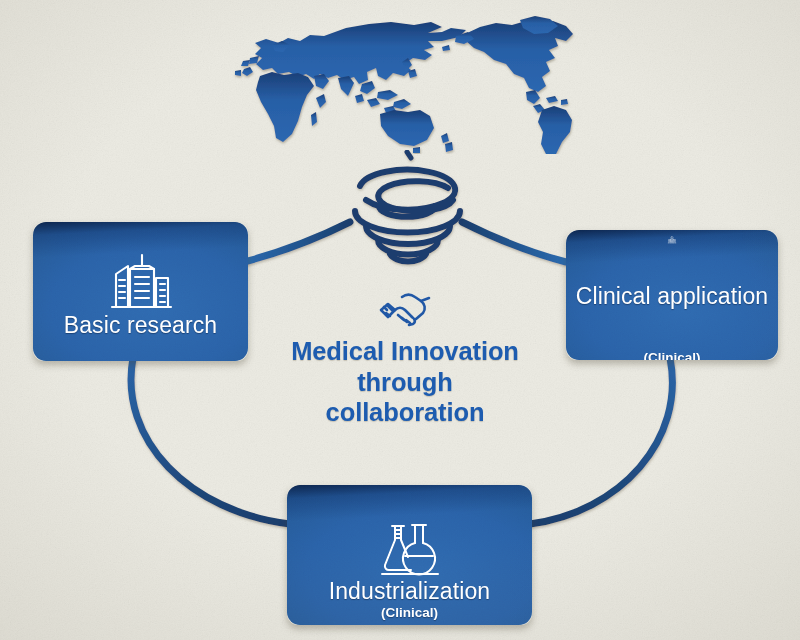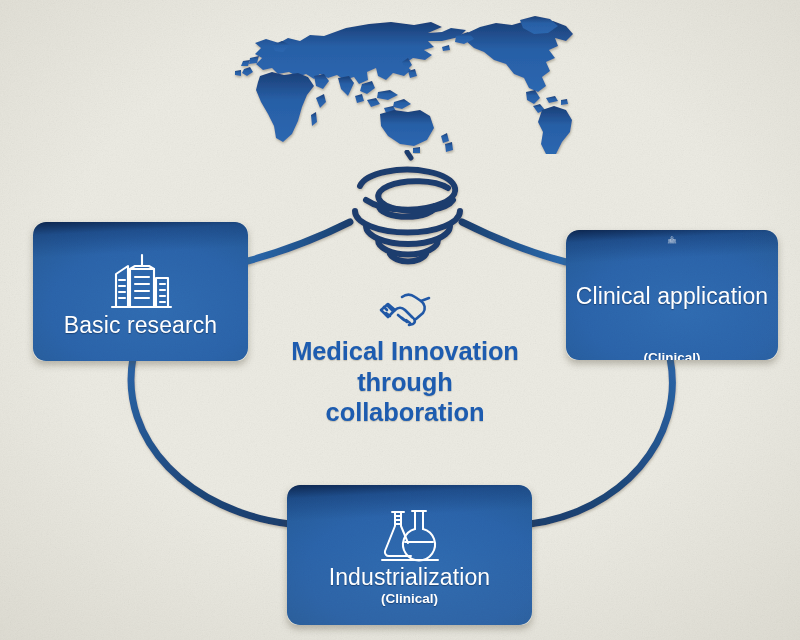--- a/index.html
+++ b/index.html
@@ -117,21 +117,21 @@
     text-shadow: 0 1px 1px rgba(8,26,56,.45);
     white-space: nowrap;
   }
 
   #node-basic-research   { left: 33px;  top: 222px; width: 215px; height: 139px; }
   #node-clinical         { left: 566px; top: 230px; width: 212px; height: 130px; }
   #node-industrial       { left: 287px; top: 485px; width: 245px; height: 140px; }
 
   #node-basic-research .node-inner   { padding-top: 4px; }
   #node-clinical .node-inner         { padding-top: 6px; gap: 40px; }
-  #node-industrial .node-inner       { padding-top: 2px; }
+  #node-industrial .node-inner       { padding-top: 16px; }
 
   
   #center-cluster {
     position: absolute;
     left: 255px;
     top: 288px;
     width: 300px;
     text-align: center;
   }
   #handshake-icon { display: block; margin: 0 auto 6px; }

